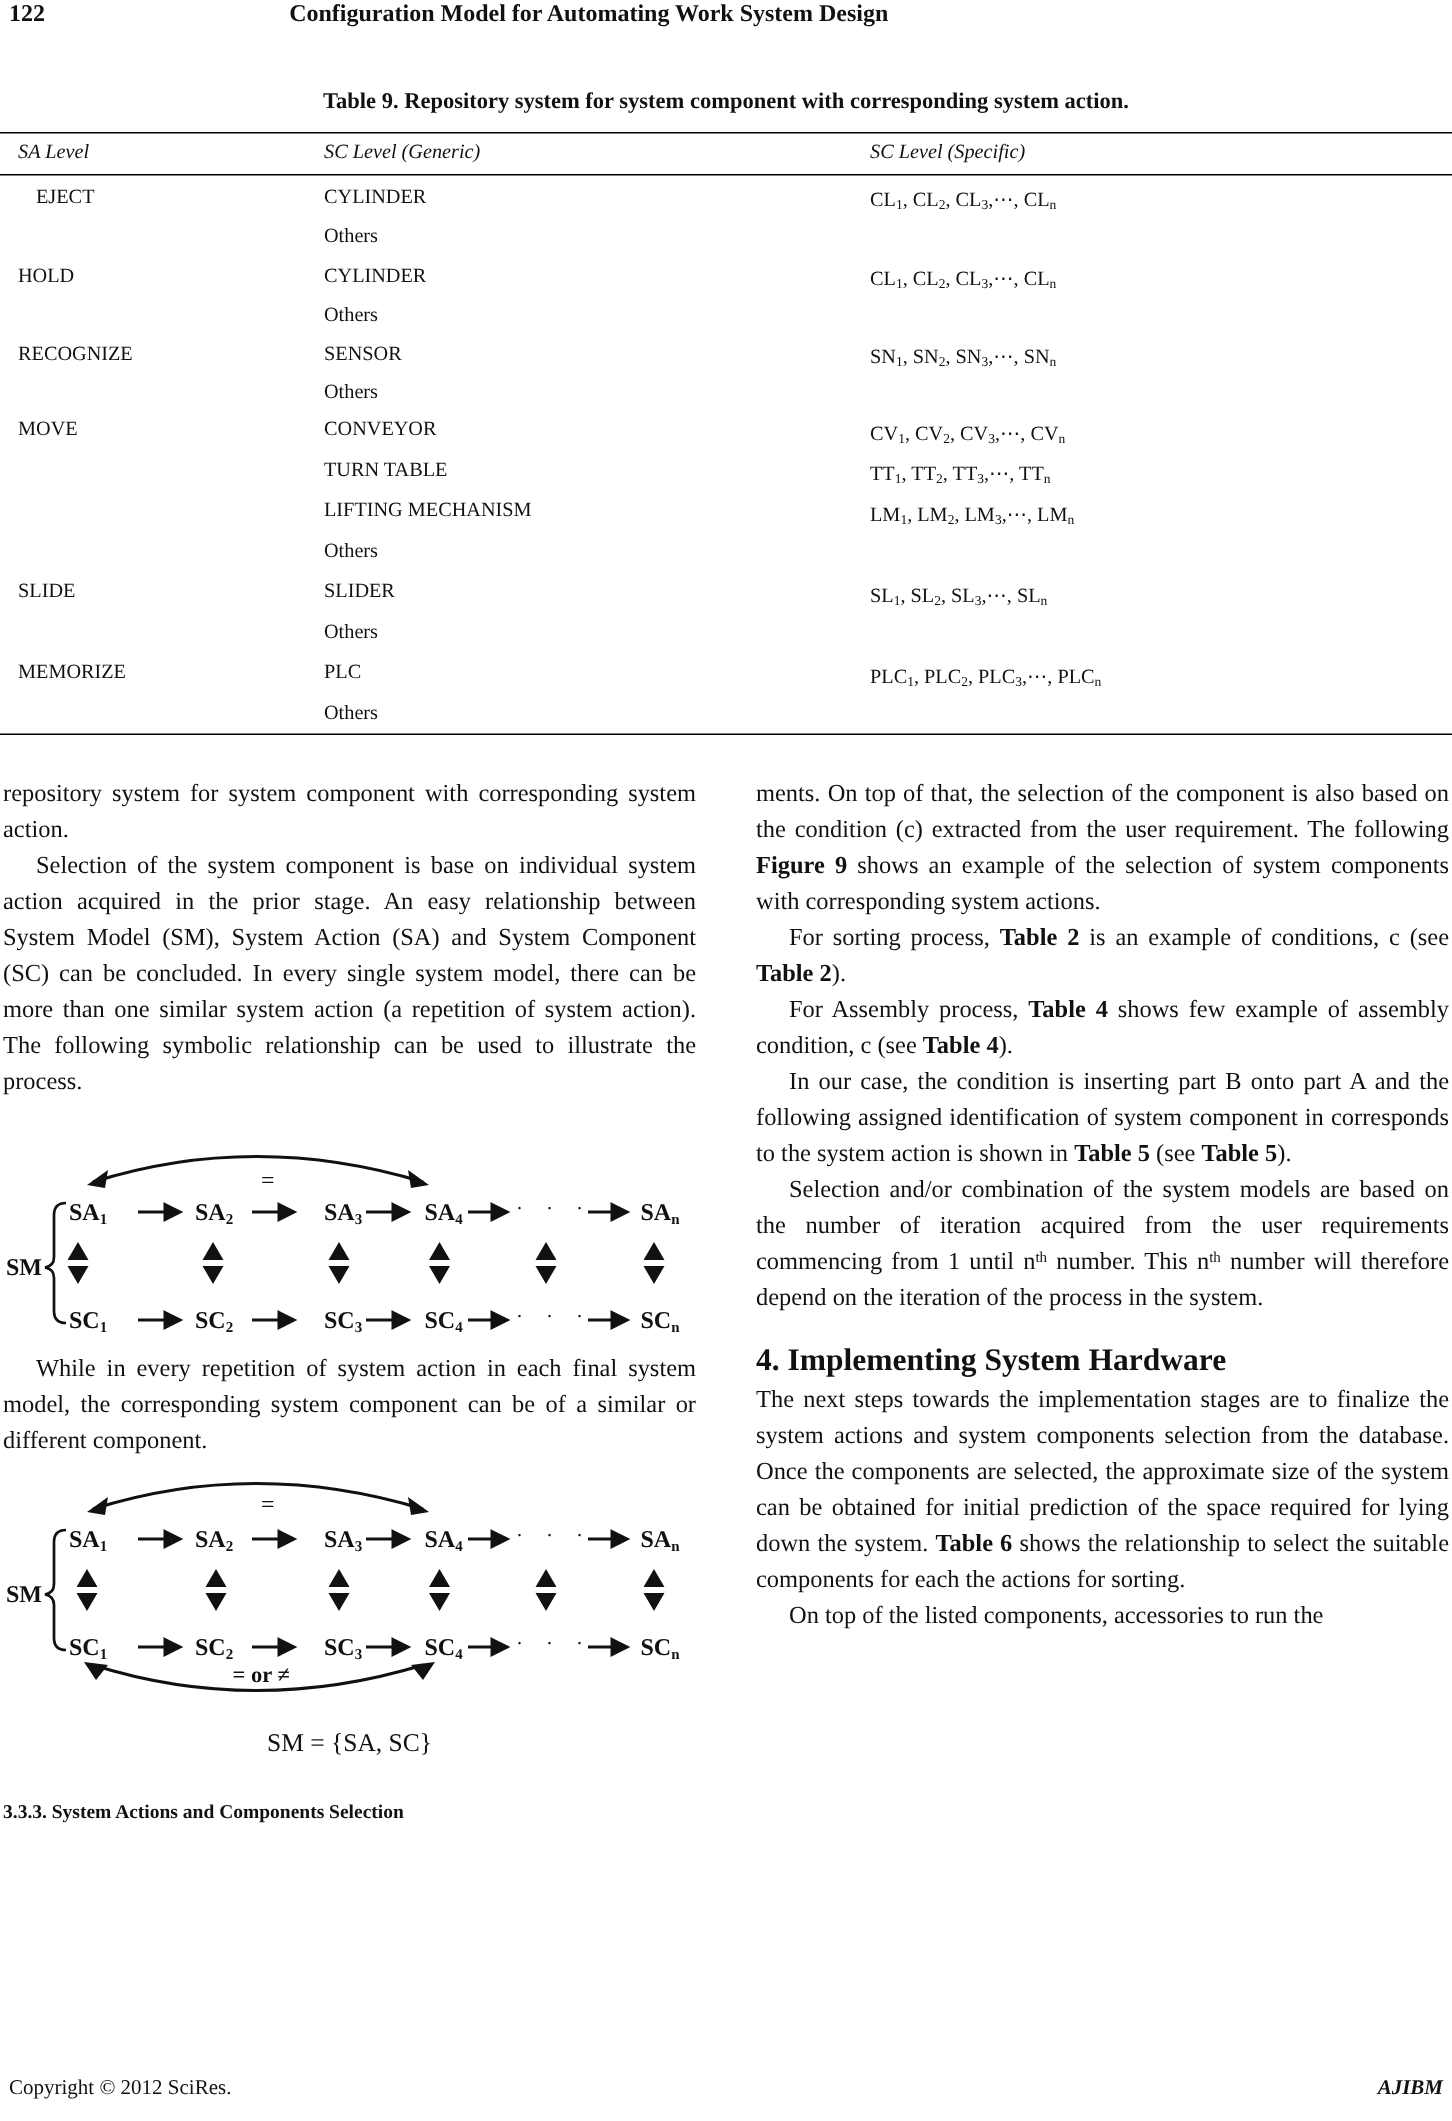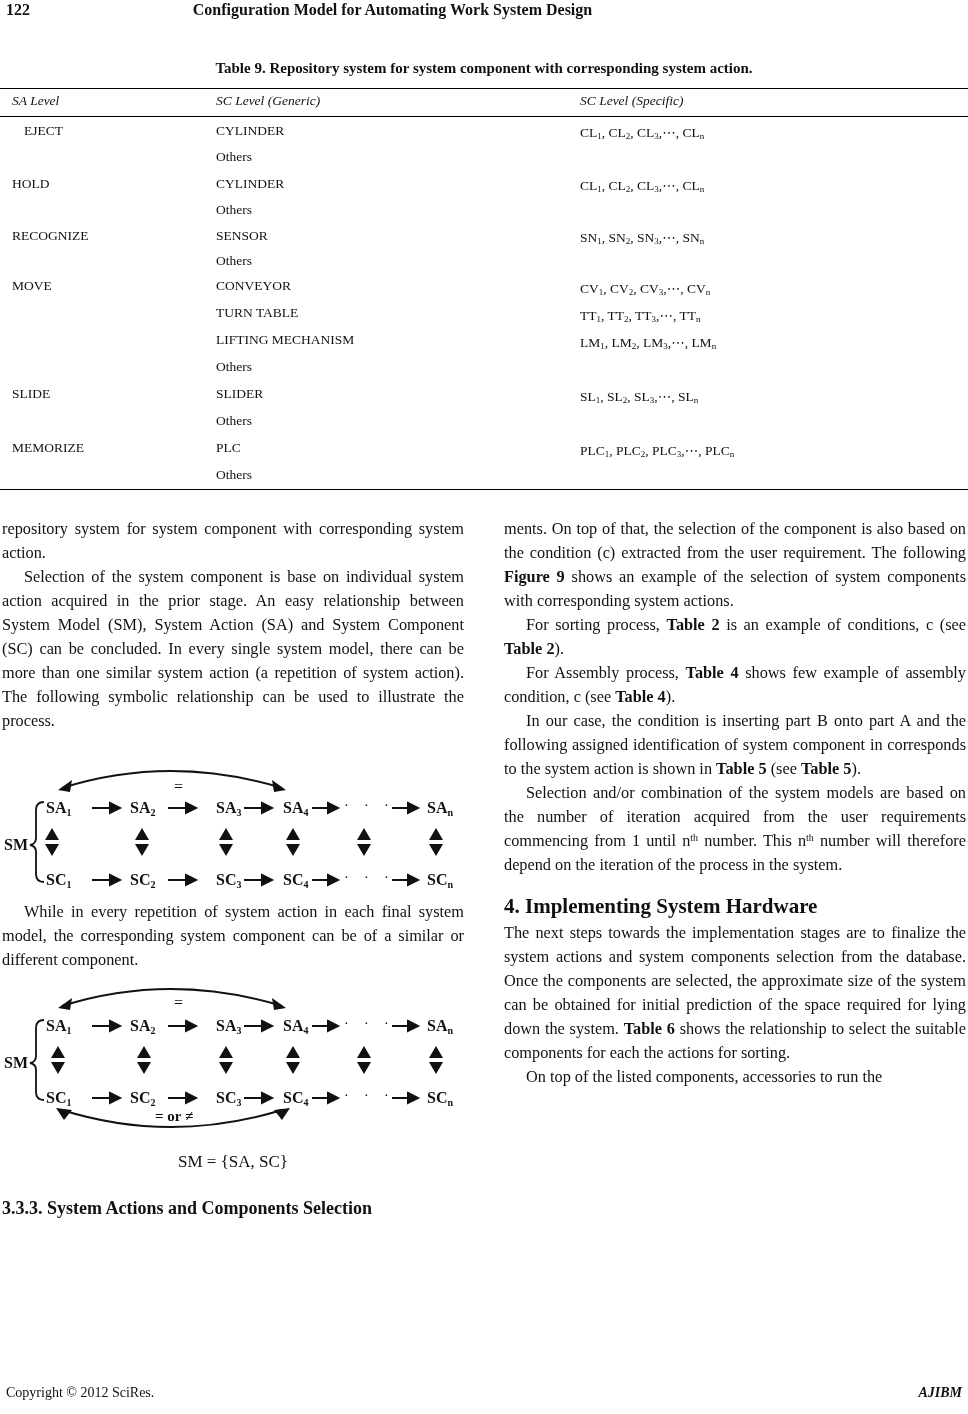--- a/index.html
+++ b/index.html
@@ -15,21 +15,21 @@
   .tbl .hdr { position:absolute; top:5px; font-style:italic; font-size:13.5px; }
   .cell { position:absolute; white-space:nowrap; font-size:13.5px; }
   sub { font-size:9px; vertical-align:-2px; }
   sup { font-size:10px; vertical-align:5px; line-height:0; }
   .col { position:absolute; width:462px; font-size:16.3px; line-height:24px; text-align:justify; }
   .col p { margin:0; }
   .ind { text-indent:22px; }
   .col b { font-weight:bold; }
   .h-sec { font-weight:bold; font-size:21px; margin:14px 0 0 0 !important; line-height:30px; }
   .h-sub { font-weight:bold; font-size:18.5px; margin:4px 0 10px 0 !important; line-height:28px; }
-  .h-subsub { font-weight:bold; font-size:18px; line-height:24px; }
+  .h-subsub { font-weight:bold; font-size:13px; line-height:24px; }
   .eq { text-align:center; margin:6px 0 22px 0 !important; font-size:17px; }
   .diagram { position:absolute; left:0; width:480px; }
   .footer { position:absolute; top:1385px; left:0; width:968px; font-size:14px; }
   .footer .copy { position:absolute; left:6px; }
   .footer .jn { position:absolute; right:6px; font-weight:bold; font-style:italic;margin-left:44px; }
 </style>
 </head>
 <body>
 
 <div class="abs running-head">

